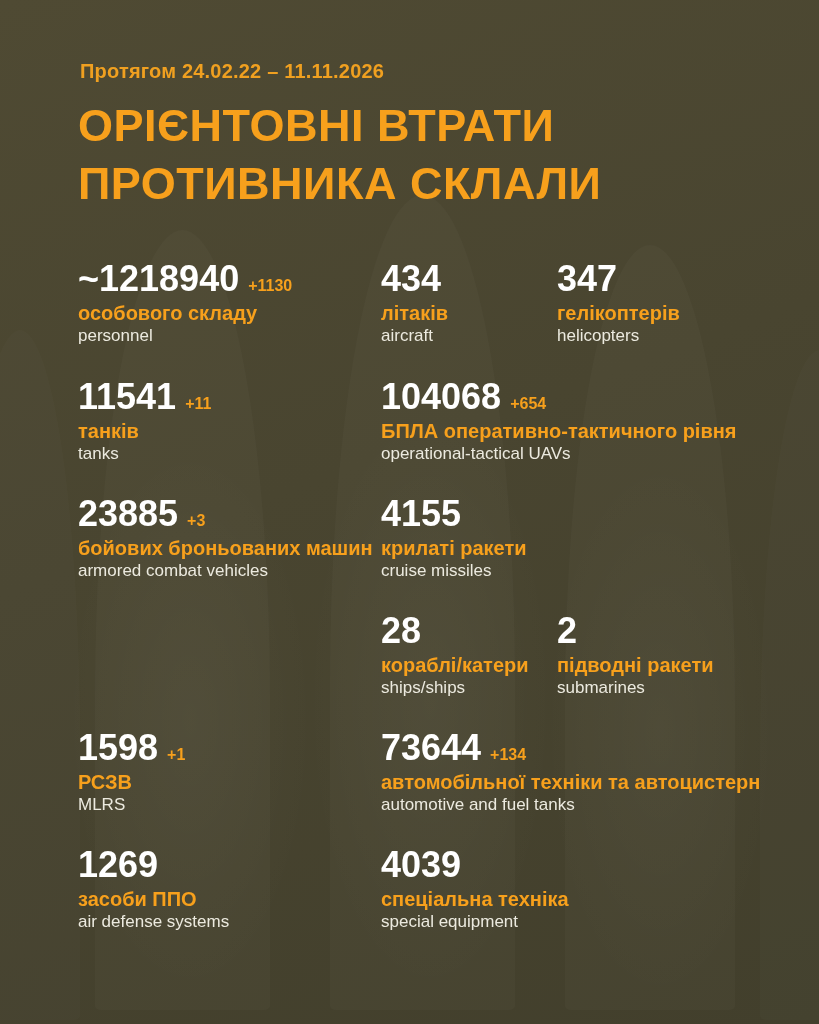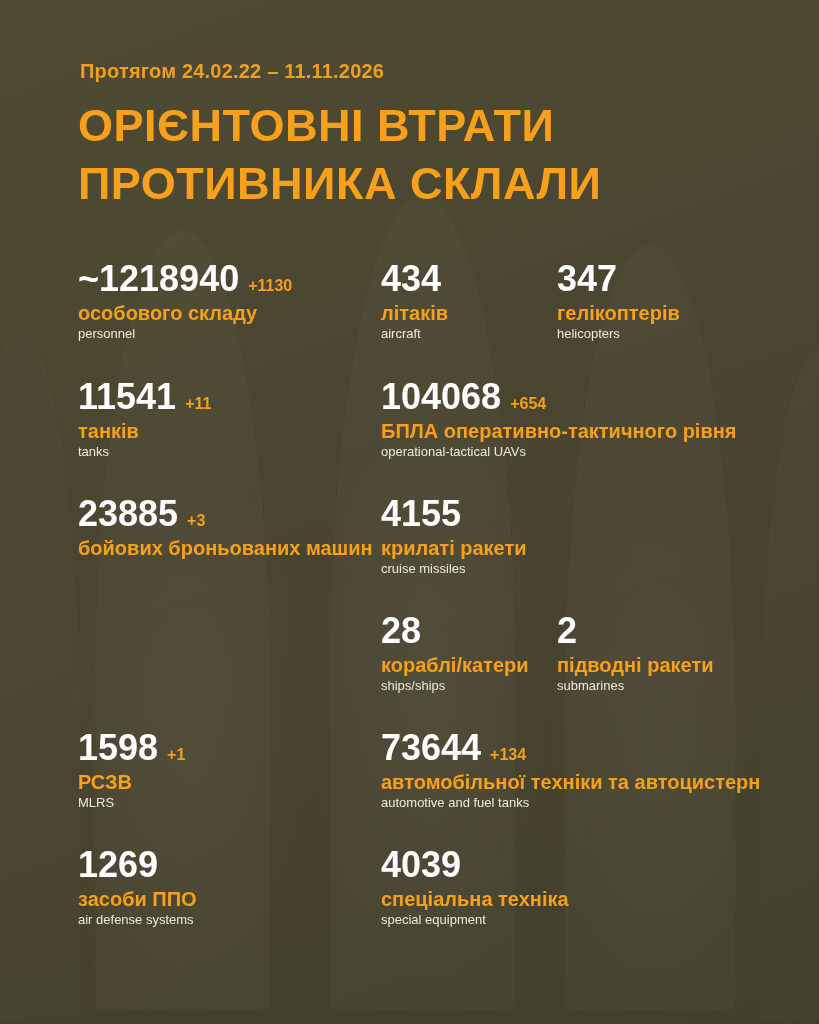--- a/index.html
+++ b/index.html
@@ -97,21 +97,21 @@
   }
   .entry .label-ua {
     margin-top: 4px;
     font-size: 20px;
     font-weight: bold;
     color: #f7a01c;
     white-space: nowrap;
   }
   .entry .label-en {
     margin-top: 1px;
-    font-size: 13px;
+    font-size: 17px;
     color: #eceadf;
     white-space: nowrap;
   }
 
   
   .c1 { left: 78px; }
   .c2 { left: 381px; }
   .c3 { left: 557px; }
 
   .r1 { top: 8px; }
@@ -187,20 +187,21 @@
         <div class="label-ua">БПЛА оперативно-тактичного рівня</div>
         <div class="label-en">operational-tactical UAVs</div>
       </div>
 
       <div class="entry c1 r3">
         <div class="value-row">
           <span class="value">23885</span>
           <span class="delta">+3</span>
         </div>
         <div class="label-ua">бойових броньованих машин</div>
+        <div class="label-en">armored combat vehicles</div>
       </div>
 
       <div class="entry c2 r3">
         <div class="value-row">
           <span class="value">4155</span>
           <span class="delta"></span>
         </div>
         <div class="label-ua">крилаті ракети</div>
         <div class="label-en">cruise missiles</div>
       </div>

